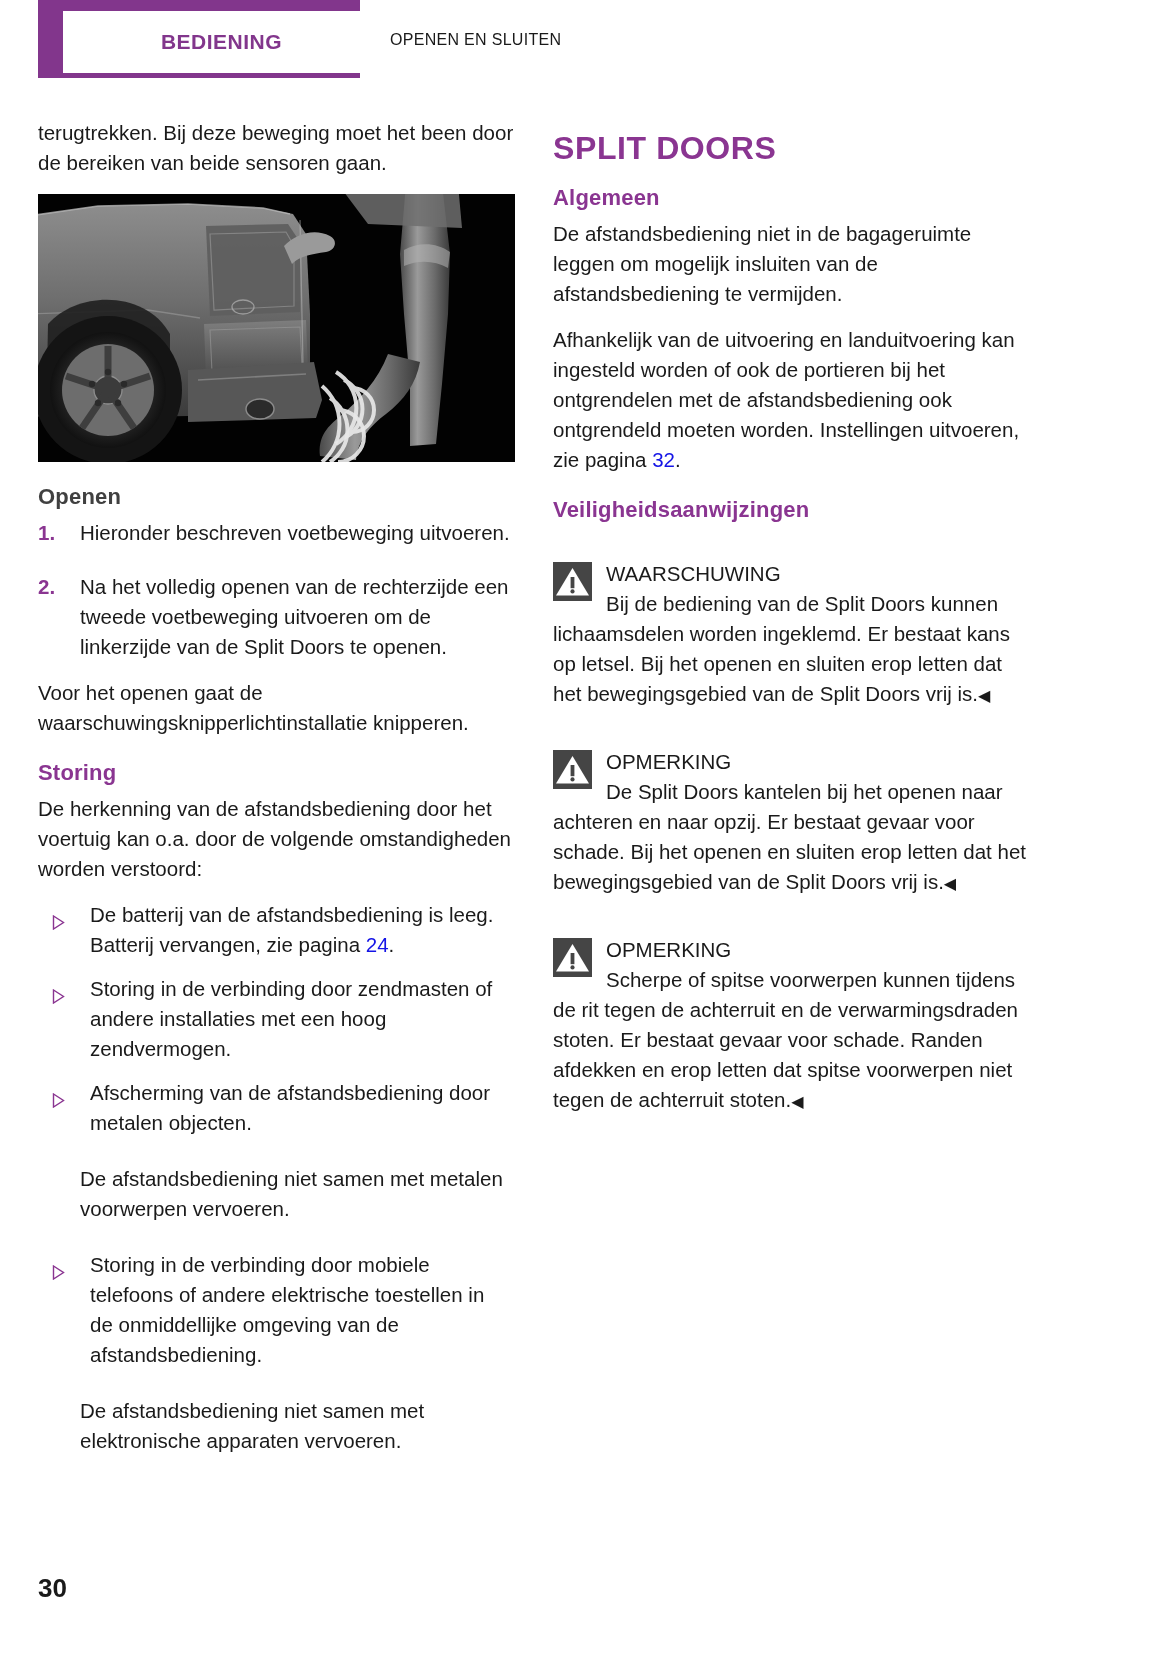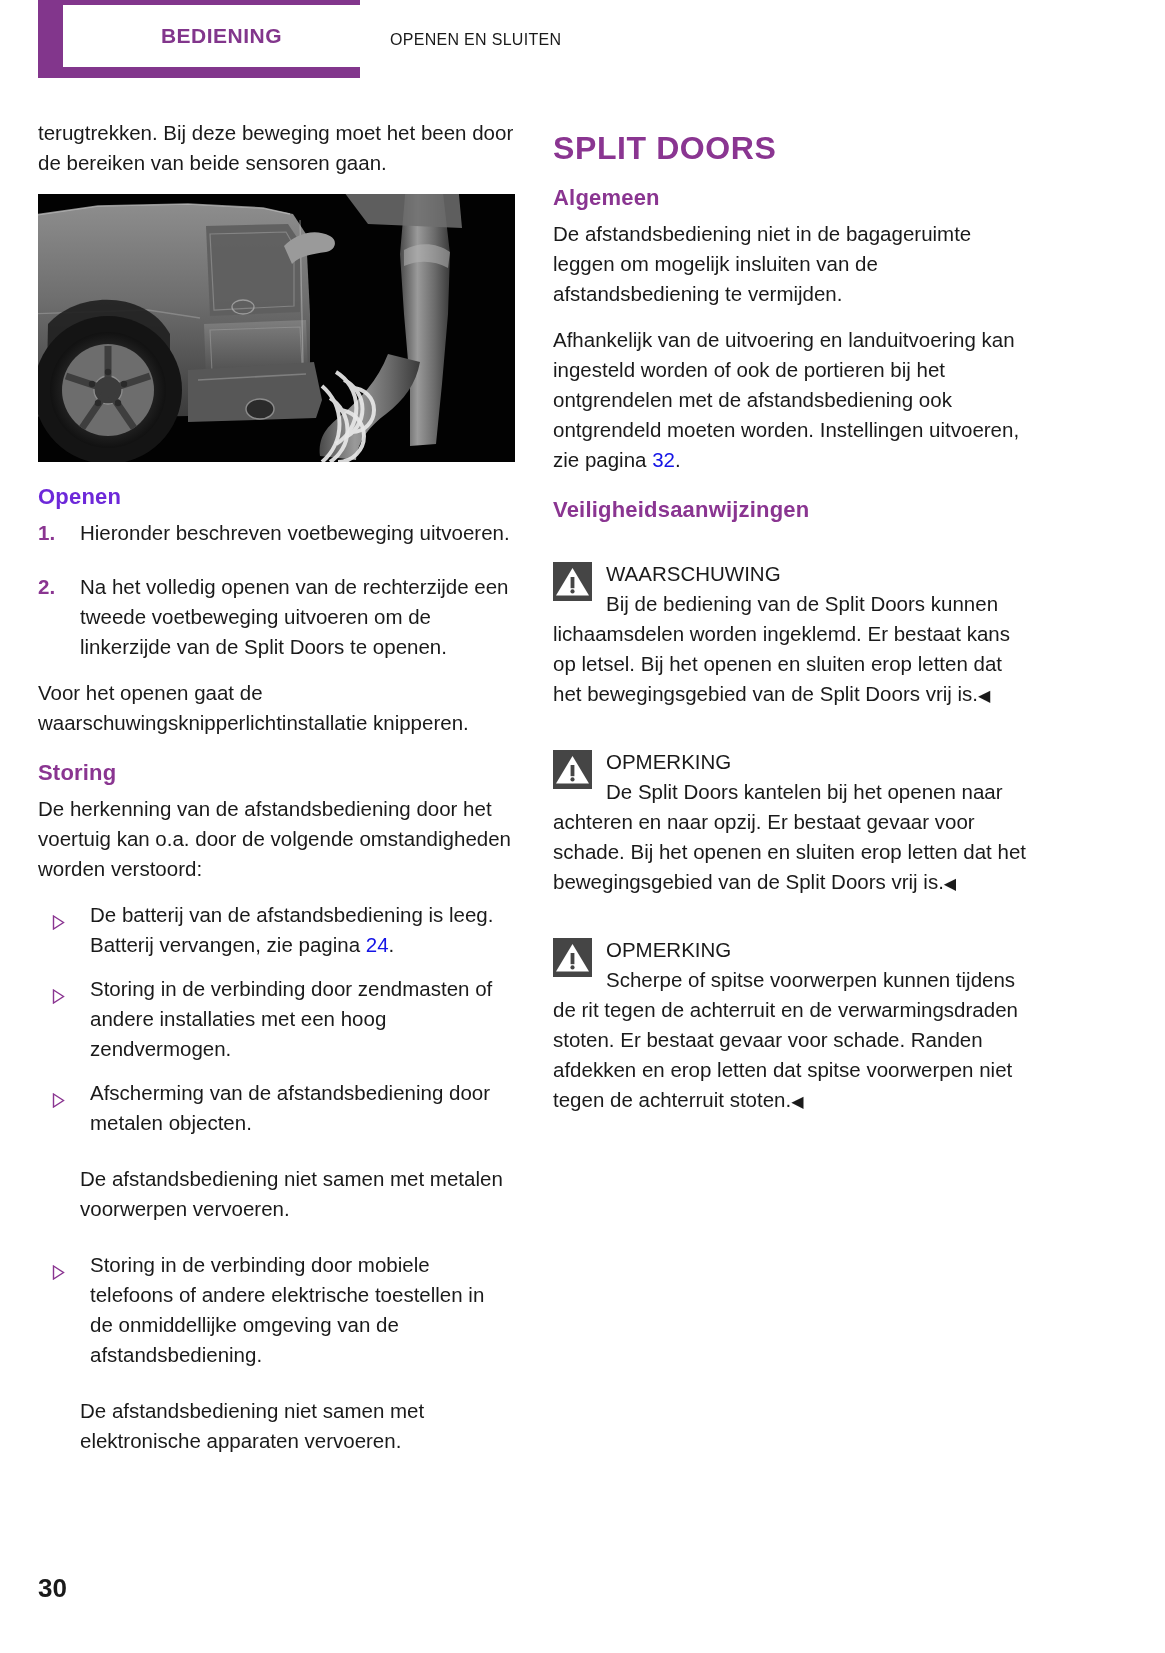--- a/index.html
+++ b/index.html
@@ -29,21 +29,21 @@
     left: 38px;
     top: 0;
     width: 322px;
     height: 78px;
     background: #82368c;
     box-sizing: border-box;
   }
   .chapter-tab-inner {
     position: absolute;
     left: 25px;
-    top: 5px;
+    top: 11px;
     width: 317px;
     height: 62px;
     background: #ffffff;
     display: flex;
     align-items: center;
     justify-content: center;
   }
   .chapter-label {
     color: #82368c;
     font-size: 21px;
@@ -91,21 +91,21 @@
     overflow: hidden;
     background: #000;
   }
   .fig-svg { display: block; width: 477px; height: 268px; }
 
   
   h2.sub-light {
     margin: 6px 0 8px 0;
     font-size: 22px;
     font-weight: bold;
-    color: #6d28d9;
+    color: #404040;
     letter-spacing: 0.2px;
   }
   h2.sub-dark {
     margin: 22px 0 8px 0;
     font-size: 22px;
     font-weight: bold;
     color: #8a3591;
     letter-spacing: 0.2px;
   }
   h1.main-title {

